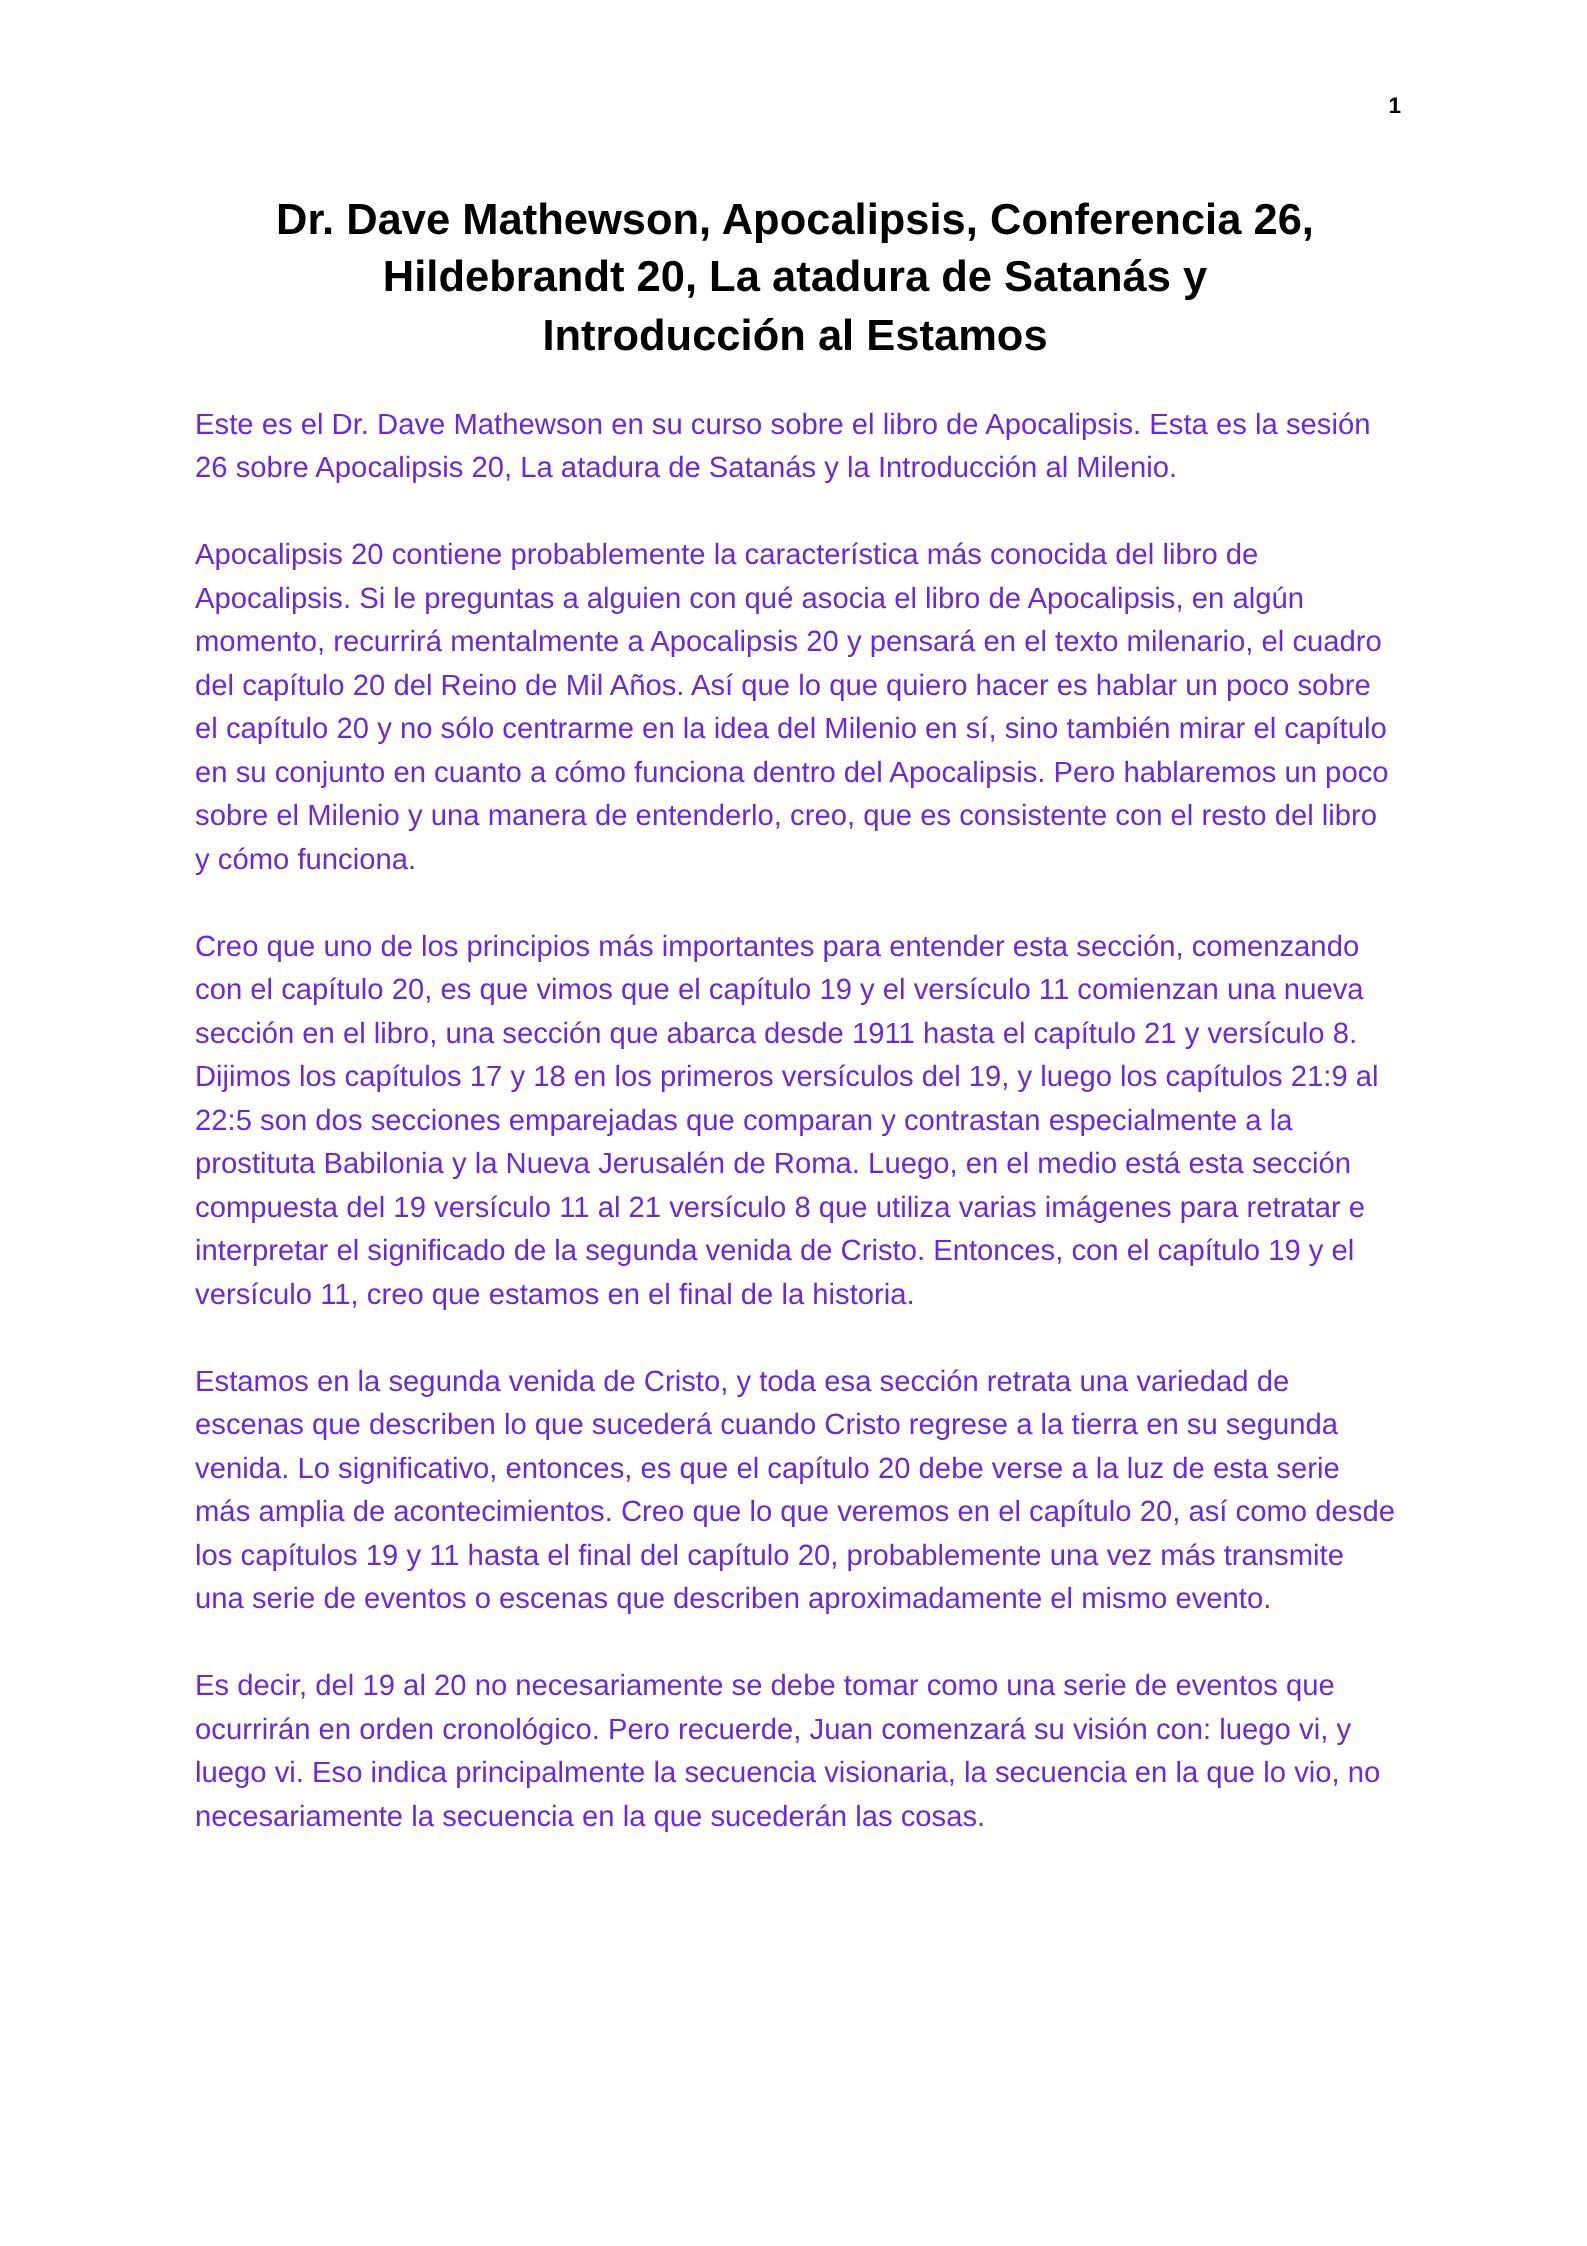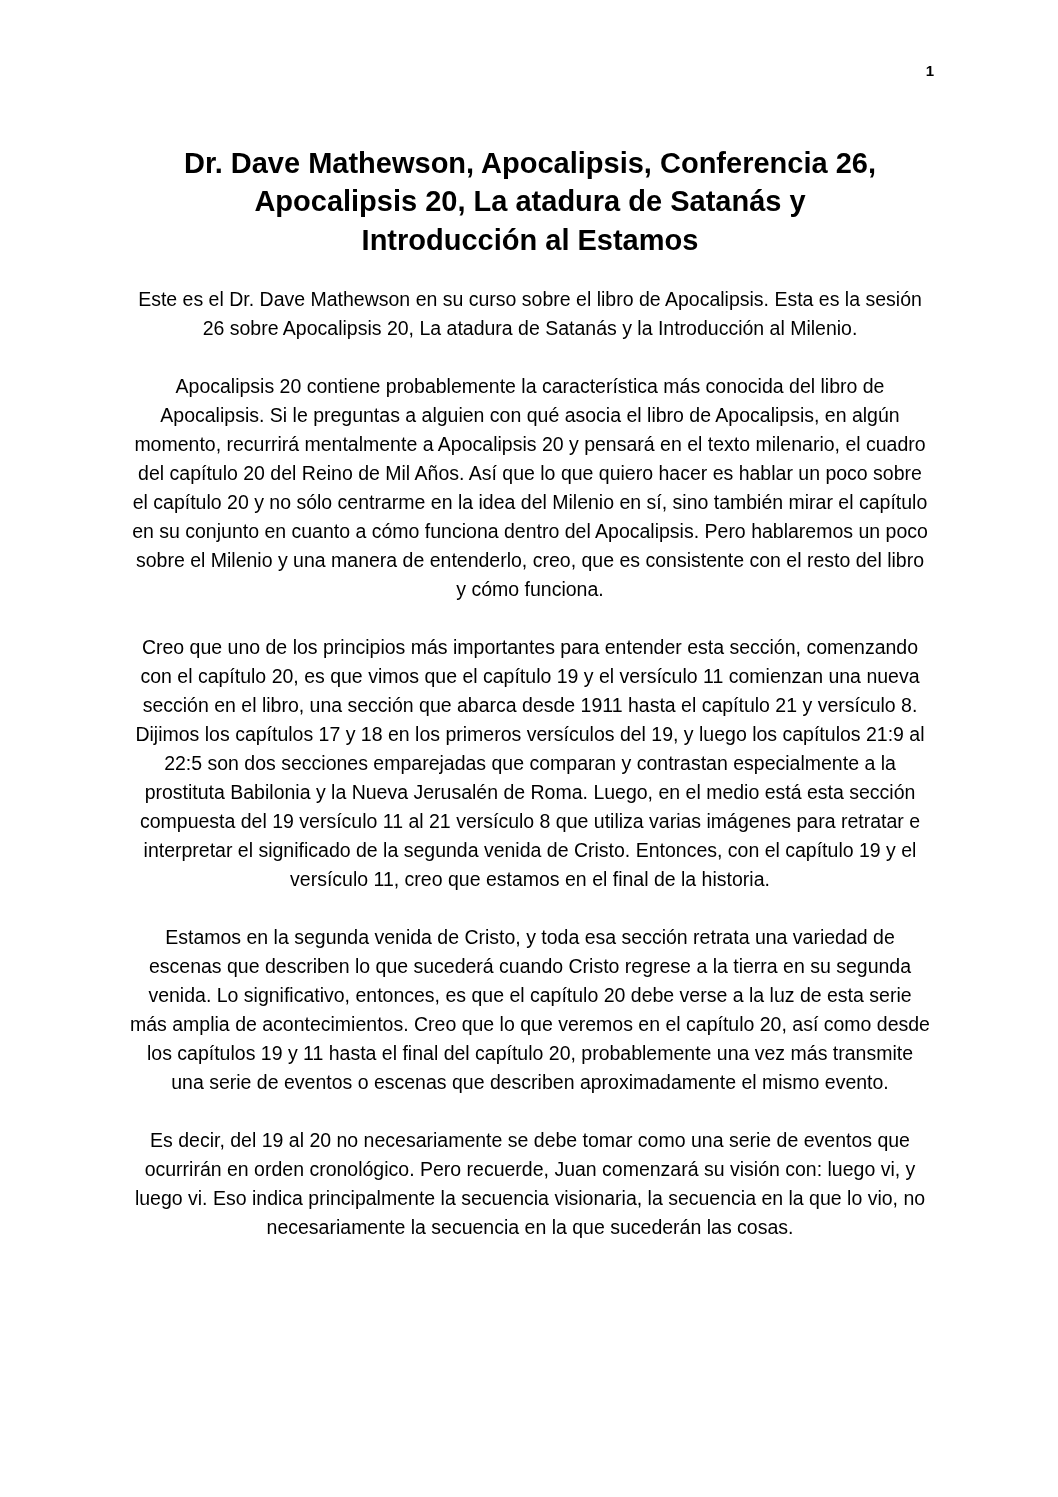--- a/index.html
+++ b/index.html
@@ -20,21 +20,21 @@
   .page-number {
     position: absolute;
     top: 62px;
     right: 124px;
     font-size: 15px;
     font-weight: bold;
     color: #000000;
   }
   .content {
     position: absolute;
-    top: 144px;
+    top: 128px;
     left: 130px;
     width: 800px;
   }
   .doc-title {
     margin: 0;
     text-align: center;
     font-size: 29px;
     font-weight: bold;
     line-height: 1.32;
     color: #000000;
@@ -49,36 +49,36 @@
     font-weight: normal;
     line-height: 1.35;
   }
   .body-text {
     margin-top: 26px;
   }
   .paragraph {
     margin: 0 0 29px 0;
     font-size: 19.5px;
     line-height: 29px;
-    text-align: center;
-    color: #000000;
+    text-align: left;
+    color: #6d28d9;
   }
 </style>
 </head>
 <body>
 
 <div class="page">
 
   <div class="page-number">1</div>
 
   <div class="content">
 
     <h1 class="doc-title">
       <span class="title-line">Dr. Dave Mathewson, Apocalipsis, Conferencia 26,</span>
-      <span class="title-line">Apocalipsis 20, La atadura de Satanás y</span>
+      <span class="title-line">Hildebrandt 20, La atadura de Satanás y</span>
       <span class="title-line">Introducción al Estamos</span>
     </h1>
 
 
     <div class="body-text">
       <p class="paragraph">Este es el Dr. Dave Mathewson en su curso sobre el libro de Apocalipsis. Esta es la sesión 26 sobre Apocalipsis 20, La atadura de Satanás y la Introducción al Milenio.</p>
       <p class="paragraph">Apocalipsis 20 contiene probablemente la característica más conocida del libro de Apocalipsis. Si le preguntas a alguien con qué asocia el libro de Apocalipsis, en algún momento, recurrirá mentalmente a Apocalipsis 20 y pensará en el texto milenario, el cuadro del capítulo 20 del Reino de Mil Años. Así que lo que quiero hacer es hablar un poco sobre el capítulo 20 y no sólo centrarme en la idea del Milenio en sí, sino también mirar el capítulo en su conjunto en cuanto a cómo funciona dentro del Apocalipsis. Pero hablaremos un poco sobre el Milenio y una manera de entenderlo, creo, que es consistente con el resto del libro y cómo funciona.</p>
       <p class="paragraph">Creo que uno de los principios más importantes para entender esta sección, comenzando con el capítulo 20, es que vimos que el capítulo 19 y el versículo 11 comienzan una nueva sección en el libro, una sección que abarca desde 1911 hasta el capítulo 21 y versículo 8. Dijimos los capítulos 17 y 18 en los primeros versículos del 19, y luego los capítulos 21:9 al 22:5 son dos secciones emparejadas que comparan y contrastan especialmente a la prostituta Babilonia y la Nueva Jerusalén de Roma. Luego, en el medio está esta sección compuesta del 19 versículo 11 al 21 versículo 8 que utiliza varias imágenes para retratar e interpretar el significado de la segunda venida de Cristo. Entonces, con el capítulo 19 y el versículo 11, creo que estamos en el final de la historia.</p>
       <p class="paragraph">Estamos en la segunda venida de Cristo, y toda esa sección retrata una variedad de escenas que describen lo que sucederá cuando Cristo regrese a la tierra en su segunda venida. Lo significativo, entonces, es que el capítulo 20 debe verse a la luz de esta serie más amplia de acontecimientos. Creo que lo que veremos en el capítulo 20, así como desde los capítulos 19 y 11 hasta el final del capítulo 20, probablemente una vez más transmite una serie de eventos o escenas que describen aproximadamente el mismo evento.</p>
       <p class="paragraph">Es decir, del 19 al 20 no necesariamente se debe tomar como una serie de eventos que ocurrirán en orden cronológico. Pero recuerde, Juan comenzará su visión con: luego vi, y luego vi. Eso indica principalmente la secuencia visionaria, la secuencia en la que lo vio, no necesariamente la secuencia en la que sucederán las cosas.</p>

